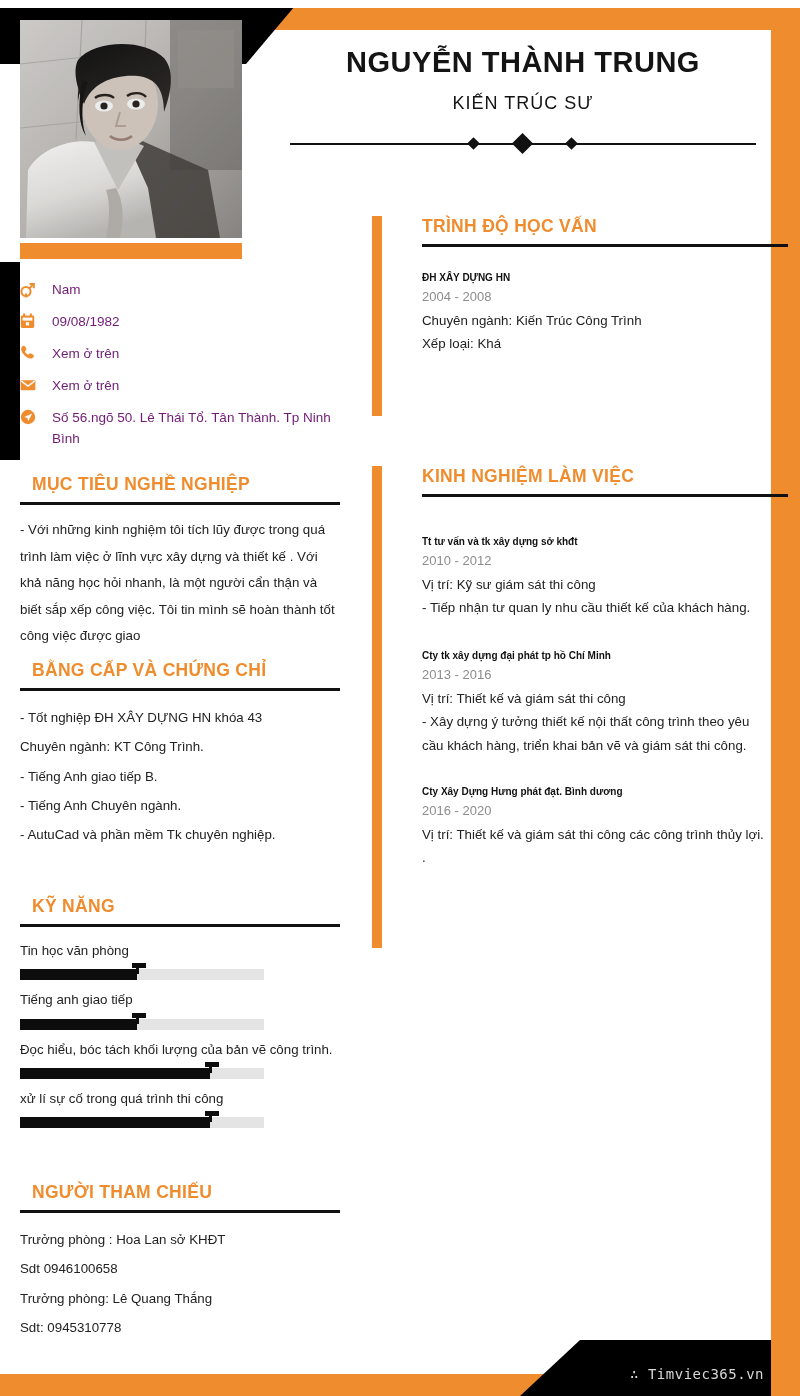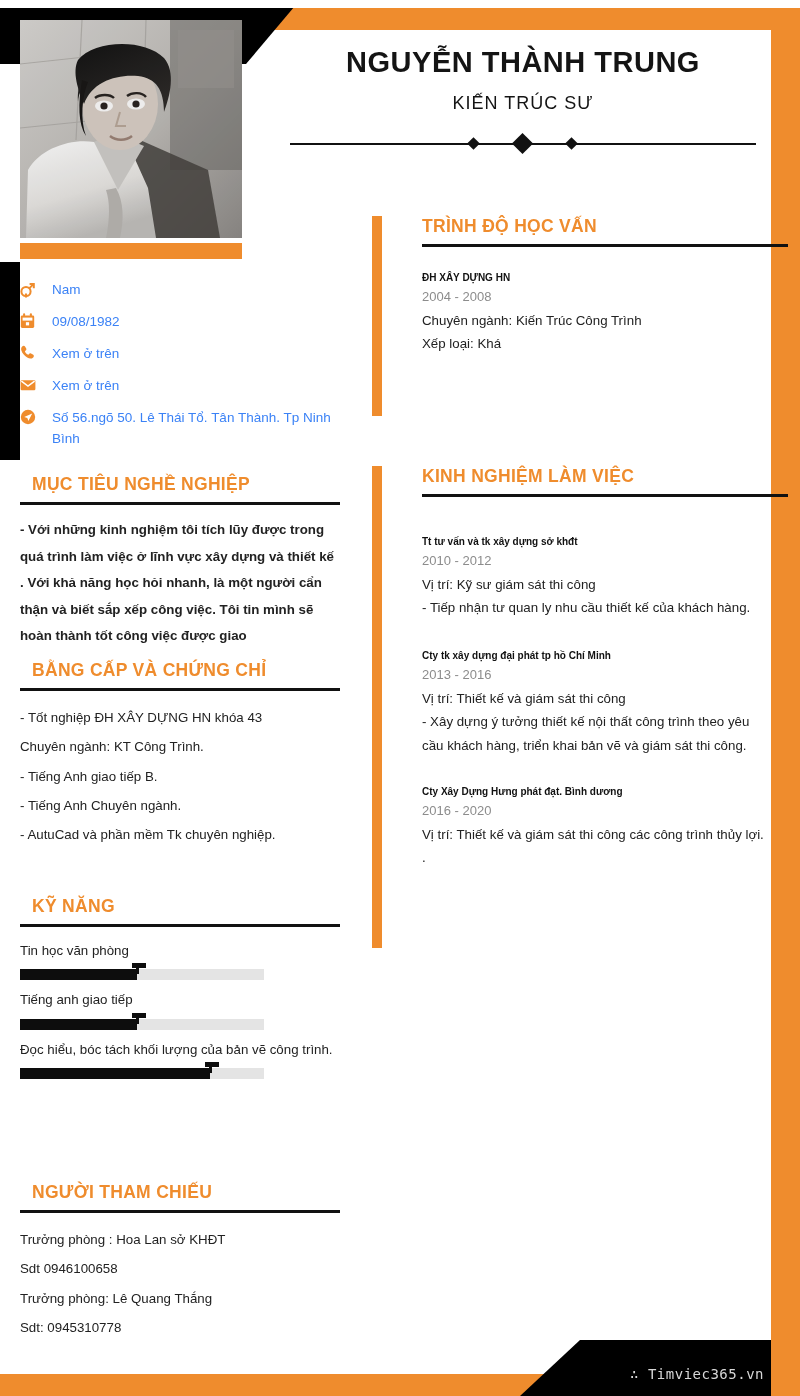--- a/index.html
+++ b/index.html
@@ -109,36 +109,36 @@
     display: flex; align-items: flex-start;
     margin-bottom: 11px;
   }
   .c-icon {
     width: 26px; min-width: 26px; height: 19px;
     display: flex; align-items: center; justify-content: flex-start;
     color: #ef8c2d;
   }
   .c-icon svg { display:block; }
   .c-text {
-    font-size: 13.5px; color: #3b82f6; line-height: 1.55;
+    font-size: 13.5px; color: #701a75; line-height: 1.55;
     padding-left: 6px;
   }
 
   
   .sec-left { position: absolute; left: 20px; width: 320px; }
   .sec-title {
     font-size: 17.5px; font-weight: bold; color: #ef8c2d;
     letter-spacing: 0.3px; line-height: 1.2; margin-left: 12px;
   }
   .sec-rule {
     margin-top: 7px; height: 3px; background: #111111; width: 100%;
   }
   .sec-body { margin-top: 12px; }
   .para {
-    font-size: 13.3px; color: #222222; line-height: 2.0; font-weight: bold;
+    font-size: 13.3px; color: #222222; line-height: 2.0;
   }
   .line {
     font-size: 13.3px; color: #222222; line-height: 2.2;
   }
 
   
   .skill { margin-bottom: 8px; }
   .skill-label {
     font-size: 13.3px; color: #222222; line-height: 1.75;
   }
@@ -355,20 +355,28 @@
 
       <div class="skill">
         <div class="skill-label">Đọc hiểu, bóc tách khối lượng của bản vẽ công trình.</div>
         <div class="bar-wrap">
           <div class="bar-fill" style="width: 78%;"></div>
           <div class="bar-marker" style="left: calc(78% - 5px);"></div>
           <div class="bar-stem" style="left: calc(78% - 1px);"></div>
         </div>
       </div>
 
+      <div class="skill">
+        <div class="skill-label">xử lí sự cố trong quá trình thi công</div>
+        <div class="bar-wrap">
+          <div class="bar-fill" style="width: 78%;"></div>
+          <div class="bar-marker" style="left: calc(78% - 5px);"></div>
+          <div class="bar-stem" style="left: calc(78% - 1px);"></div>
+        </div>
+      </div>
 
     </div>
   </div>
 
   <div class="sec-left" style="top:1182px;">
     <div class="sec-title">NGƯỜI THAM CHIẾU</div>
     <div class="sec-rule"></div>
     <div class="sec-body">
       <div class="line">Trưởng phòng : Hoa Lan sở KHĐT</div>
       <div class="line">Sdt 0946100658</div>

